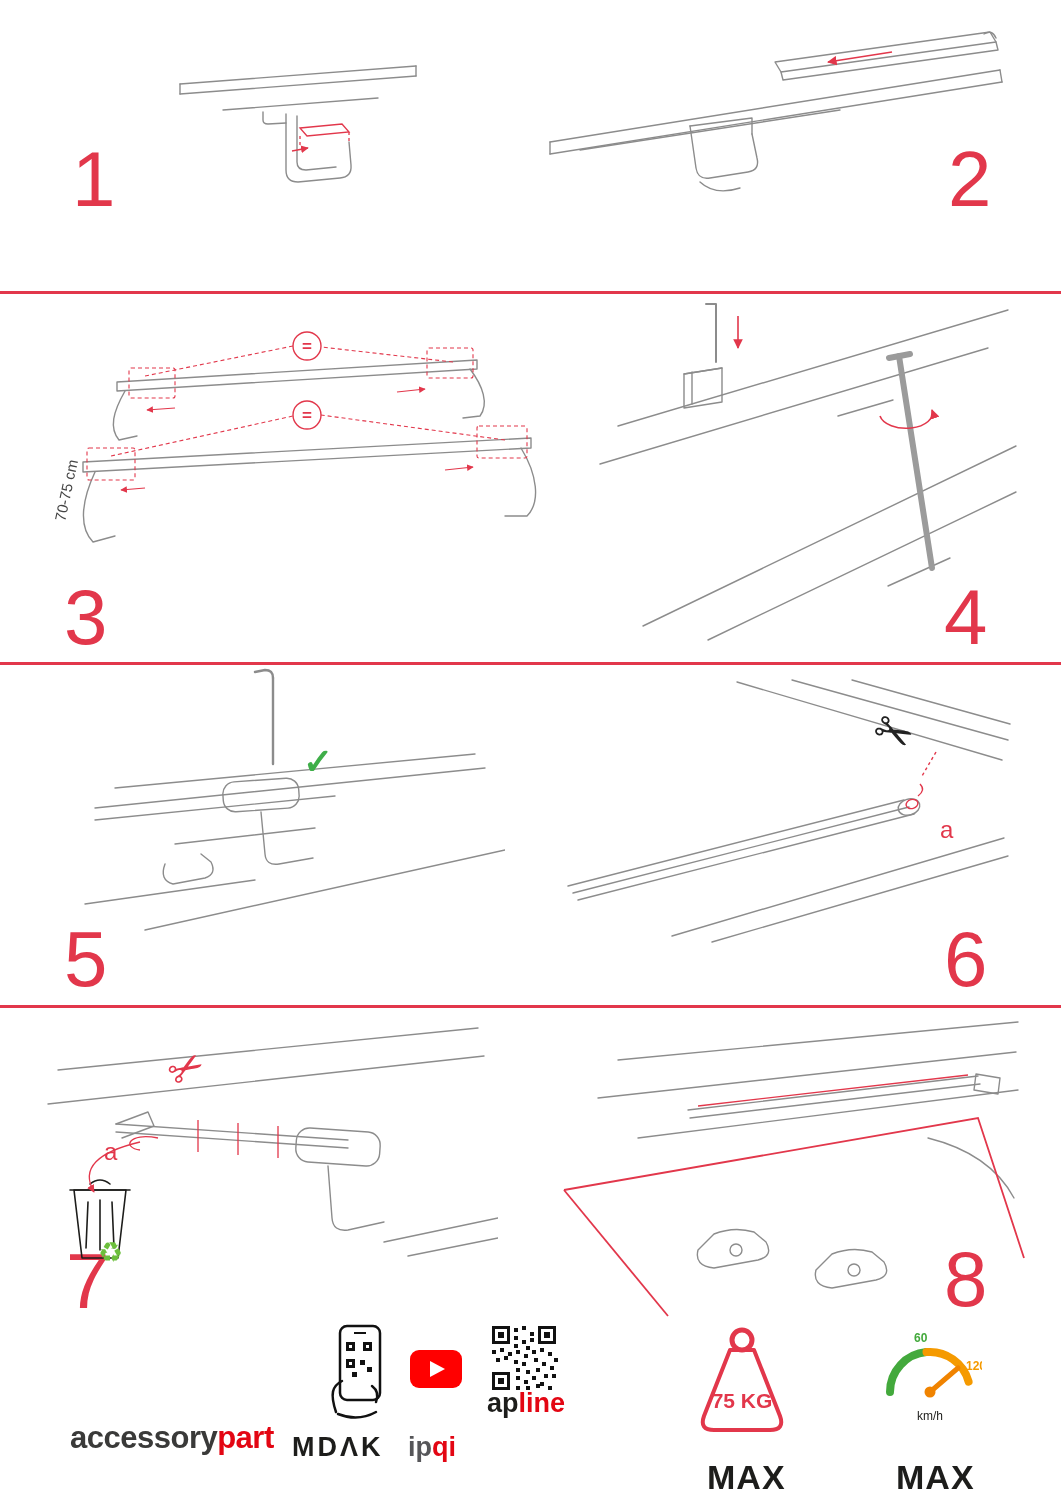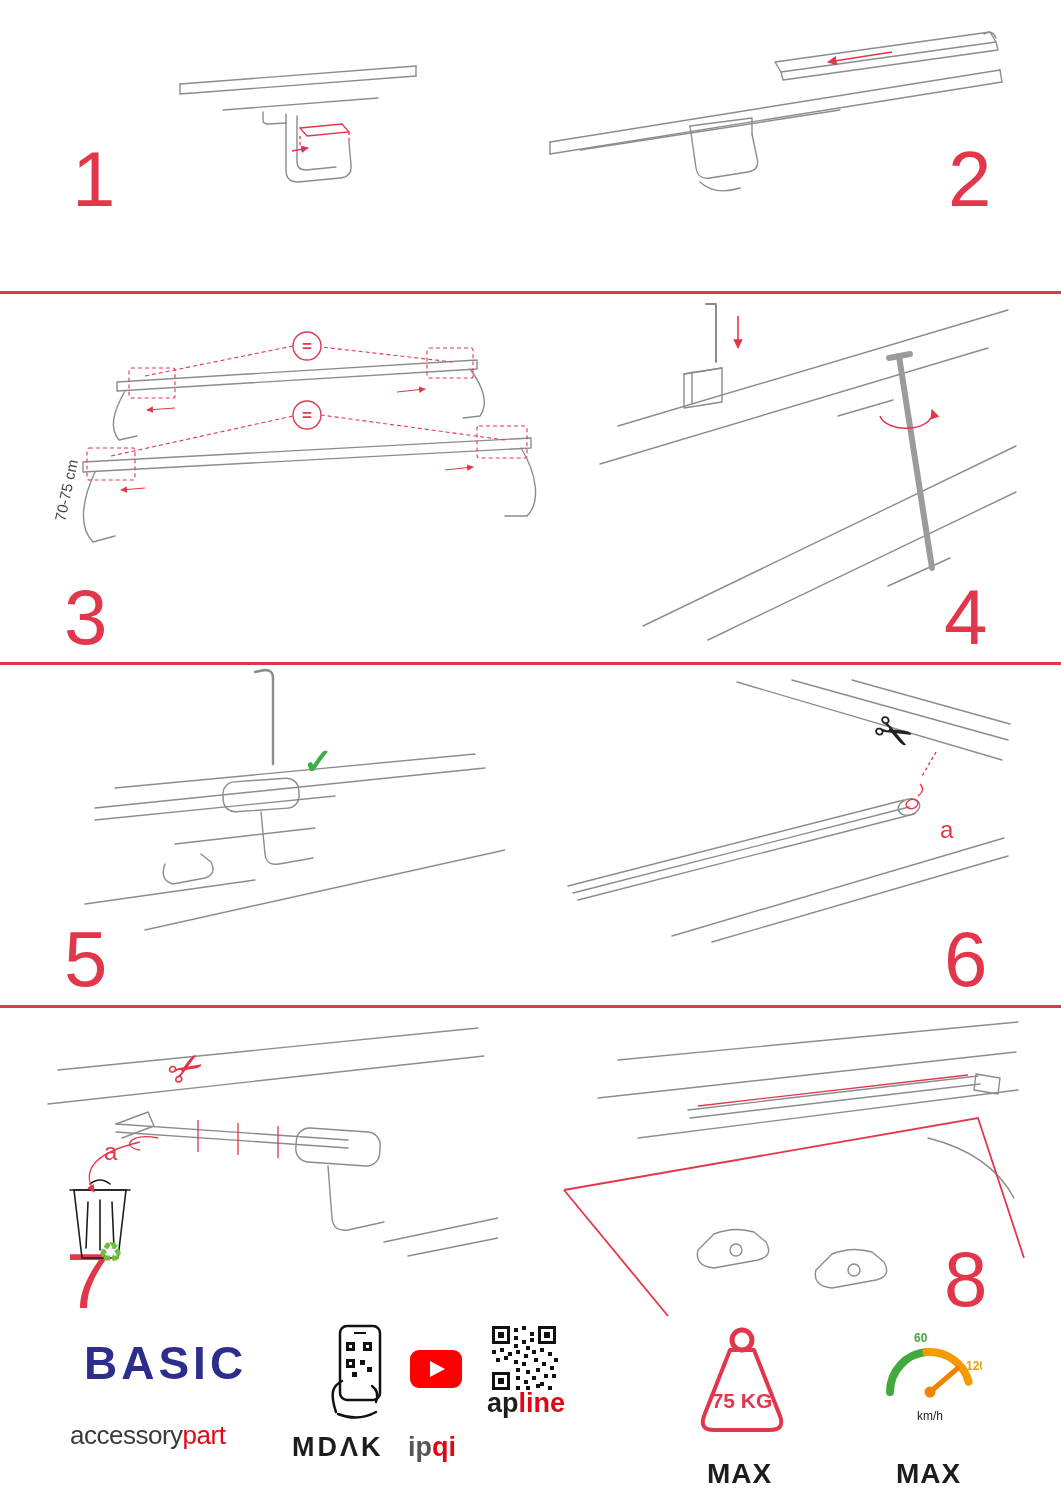--- a/index.html
+++ b/index.html
@@ -4,28 +4,28 @@
 <style>
   html,body{margin:0;padding:0;background:#ffffff;}
   .page{position:relative;width:1061px;height:1500px;background:#ffffff;overflow:hidden;
         font-family:"Liberation Sans",sans-serif;}
   svg{font-family:"Liberation Sans",sans-serif;}
   .num{position:absolute;font-size:78px;line-height:1;font-weight:400;color:#e2374b;}
   .divider{position:absolute;left:0;width:1061px;height:3px;background:#e2374b;}
   .illus{position:absolute;}
   .brand{position:absolute;left:84px;top:1336px;font-size:46px;font-weight:700;
          letter-spacing:4px;color:#2d2d8c;}
-  .wordmark{position:absolute;left:70px;top:1420px;font-size:26px;font-weight:400;
+  .wordmark{position:absolute;left:70px;top:1420px;font-size:31px;font-weight:700;
             letter-spacing:-0.5px;color:#3a3a39;white-space:nowrap;}
   .accent{color:#e30613;}
   .partner{position:absolute;font-size:27px;color:#1d1d1b;white-space:nowrap;}
   .mdak{left:292px;top:1432px;letter-spacing:3px;font-weight:600;}
   .ipqi{left:408px;top:1432px;font-weight:700;color:#565659;}
   .apline{left:487px;top:1388px;font-weight:600;}
-  .max{position:absolute;font-size:28px;font-weight:600;letter-spacing:1px;color:#1d1d1b;}
+  .max{position:absolute;font-size:34px;font-weight:600;letter-spacing:1px;color:#1d1d1b;}
 </style>
 </head>
 <body>
 
 <div class="page">
 
   <svg width="0" height="0" style="position:absolute">
     <defs>
       <marker id="arrR" viewBox="0 0 10 10" refX="9" refY="5" markerWidth="6" markerHeight="6" orient="auto-start-reverse">
         <path d="M0 0 L10 5 L0 10 Z" fill="#e2374b"></path>
@@ -220,21 +220,20 @@
       <path d="M268 252 Q264 268 284 270 L328 262 Q344 258 336 244 L324 234 Q304 228 284 236 Z"></path>
       <circle cx="306" cy="252" r="6"></circle>
     </g>
     <g stroke="#e2374b" fill="none" stroke-width="1.8">
       <path d="M150 88 L420 57" stroke-width="1.3"></path>
       <path d="M16 172 L430 100 L476 240"></path>
       <path d="M16 172 L120 298"></path>
     </g>
   </svg>
 
-  <div class="brand">BASIC</div>
 
   <div class="wordmark"><span>accessory</span><span class="accent">part</span></div>
 
   <svg class="illus" style="left:316px;top:1324px" width="78" height="100" viewBox="0 0 78 100">
     <rect x="24" y="2" width="40" height="74" rx="7" stroke="#111111" stroke-width="2.5" fill="#ffffff"></rect>
     <path d="M38 9 L50 9" stroke="#111111" stroke-width="2"></path>
     <g fill="#111111">
       <rect x="30" y="18" width="9" height="9"></rect>
         <rect x="47" y="18" width="9" height="9"></rect>
       <rect x="30" y="35" width="9" height="9"></rect>

